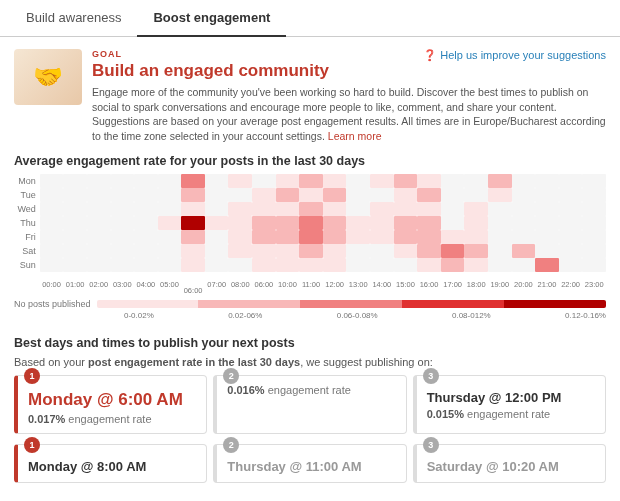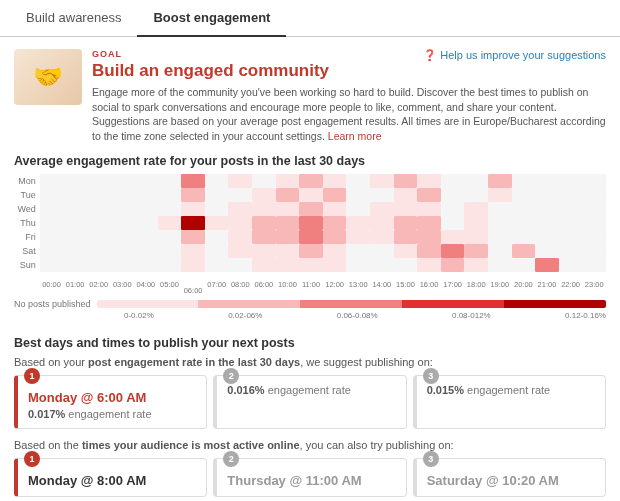--- a/index.html
+++ b/index.html
@@ -280,36 +280,34 @@
 
   <div style="font-size:12.5px;font-weight:600;color:#333;margin-bottom:6px;">Best days and times to publish your next posts</div>
 
   <p style="font-size:11px;color:#555;margin-bottom:7px;">
     <span>Based on your</span> <strong>post engagement rate in the last 30 days</strong><span>, we suggest publishing on:</span>
   </p>
 
   <div style="display:flex;gap:6px;margin-bottom:10px;" id="suggestions-grid">
       <div style="flex: 1 1 0%; border-width: 1px 1px 1px 4px; border-style: solid; border-color: rgb(221, 221, 221) rgb(221, 221, 221) rgb(221, 221, 221) rgb(192, 57, 43); border-image: initial; border-radius: 4px; padding: 8px 8px 8px 10px; position: relative;">
         <div style="position: absolute; top: -8px; left: 6px; width: 16px; height: 16px; border-radius: 50%; background: rgb(192, 57, 43); display: flex; align-items: center; justify-content: center; font-size: 9px; font-weight: 700; color: rgb(255, 255, 255);">1</div>
-        <div style="font-size: 13px; font-weight: 700; color: rgb(192, 57, 43); margin-top: 6px; margin-bottom: 3px;">Monday @ 6:00 AM</div>
+        <div style="font-size: 17px; font-weight: 700; color: rgb(192, 57, 43); margin-top: 6px; margin-bottom: 3px;">Monday @ 6:00 AM</div>
         <div style="font-size: 11px; color: rgb(119, 119, 119);"><strong style="color:#555;">0.017%</strong> engagement rate</div>
       </div>
       <div style="flex: 1 1 0%; border-width: 1px 1px 1px 4px; border-style: solid; border-color: rgb(221, 221, 221); border-image: initial; border-radius: 4px; padding: 8px 8px 8px 10px; position: relative;">
         <div style="position: absolute; top: -8px; left: 6px; width: 16px; height: 16px; border-radius: 50%; background: rgb(170, 170, 170); display: flex; align-items: center; justify-content: center; font-size: 9px; font-weight: 700; color: rgb(255, 255, 255);">2</div>
         <div style="font-size: 11px; color: rgb(119, 119, 119);"><strong style="color:#555;">0.016%</strong> engagement rate</div>
       </div>
       <div style="flex: 1 1 0%; border-width: 1px 1px 1px 4px; border-style: solid; border-color: rgb(221, 221, 221); border-image: initial; border-radius: 4px; padding: 8px 8px 8px 10px; position: relative;">
         <div style="position: absolute; top: -8px; left: 6px; width: 16px; height: 16px; border-radius: 50%; background: rgb(170, 170, 170); display: flex; align-items: center; justify-content: center; font-size: 9px; font-weight: 700; color: rgb(255, 255, 255);">3</div>
+        <div style="font-size: 13px; font-weight: 700; color: rgb(51, 51, 51); margin-top: 6px; margin-bottom: 3px;">Thursday @ 12:00 PM</div>
         <div style="font-size: 11px; color: rgb(119, 119, 119);"><strong style="color:#555;">0.015%</strong> engagement rate</div>
       </div>
     </div>
 
-  <p style="font-size:11px;color:#555;margin-bottom:7px;">
-    <span>Based on the</span> <strong>times your audience is most active online</strong><span>, you can also try publishing on:</span>
-  </p>
 
   <div style="display:flex;gap:6px;" id="online-grid">
       <div style="flex: 1 1 0%; border-width: 1px 1px 1px 4px; border-style: solid; border-color: rgb(221, 221, 221) rgb(221, 221, 221) rgb(221, 221, 221) rgb(192, 57, 43); border-image: initial; border-radius: 4px; padding: 8px 8px 8px 10px; position: relative;">
         <div style="position: absolute; top: -8px; left: 6px; width: 16px; height: 16px; border-radius: 50%; background: rgb(192, 57, 43); display: flex; align-items: center; justify-content: center; font-size: 9px; font-weight: 700; color: rgb(255, 255, 255);">1</div>
         <div style="font-size: 13px; font-weight: 700; color: rgb(51, 51, 51); margin-top: 6px;">Monday @ 8:00 AM</div>
       </div>
       <div style="flex: 1 1 0%; border-width: 1px 1px 1px 4px; border-style: solid; border-color: rgb(221, 221, 221); border-image: initial; border-radius: 4px; padding: 8px 8px 8px 10px; position: relative;">
         <div style="position: absolute; top: -8px; left: 6px; width: 16px; height: 16px; border-radius: 50%; background: rgb(170, 170, 170); display: flex; align-items: center; justify-content: center; font-size: 9px; font-weight: 700; color: rgb(255, 255, 255);">2</div>
         <div style="font-size: 13px; font-weight: 700; color: rgb(153, 153, 153); margin-top: 6px;">Thursday @ 11:00 AM</div>
       </div>

